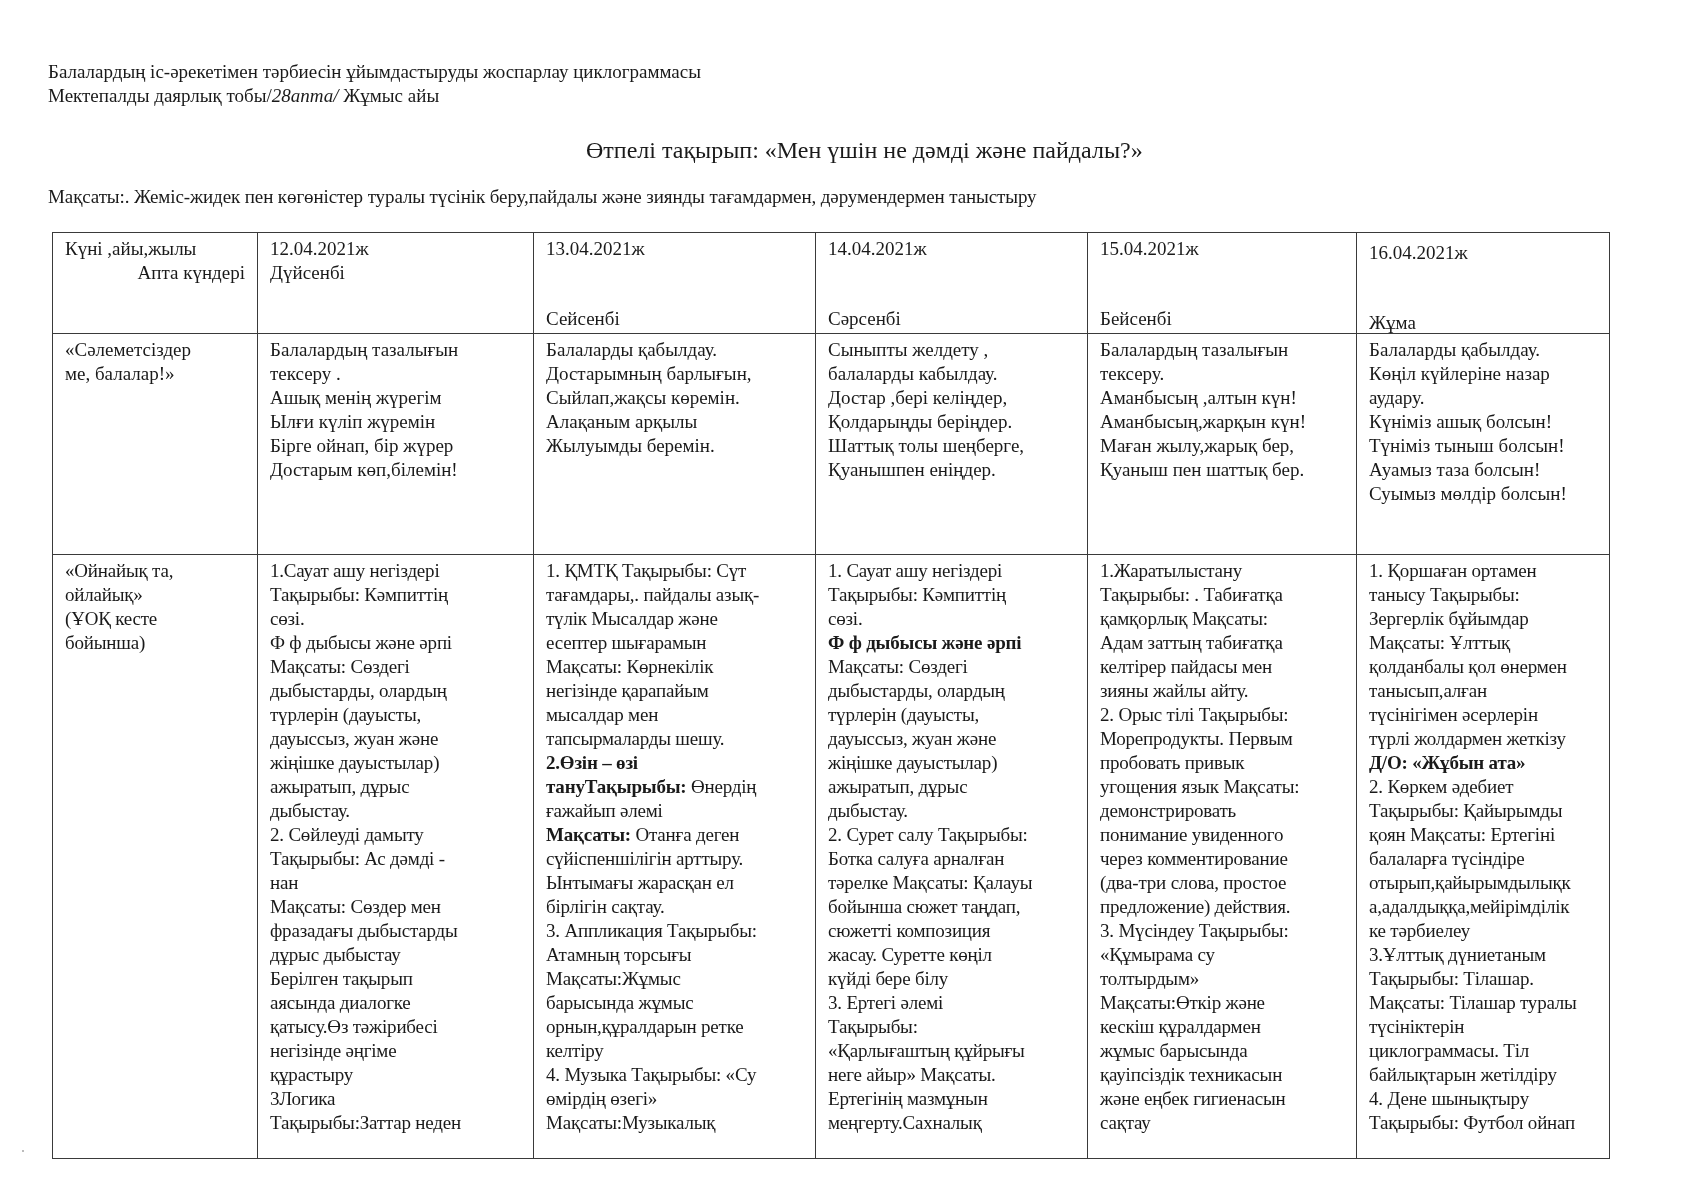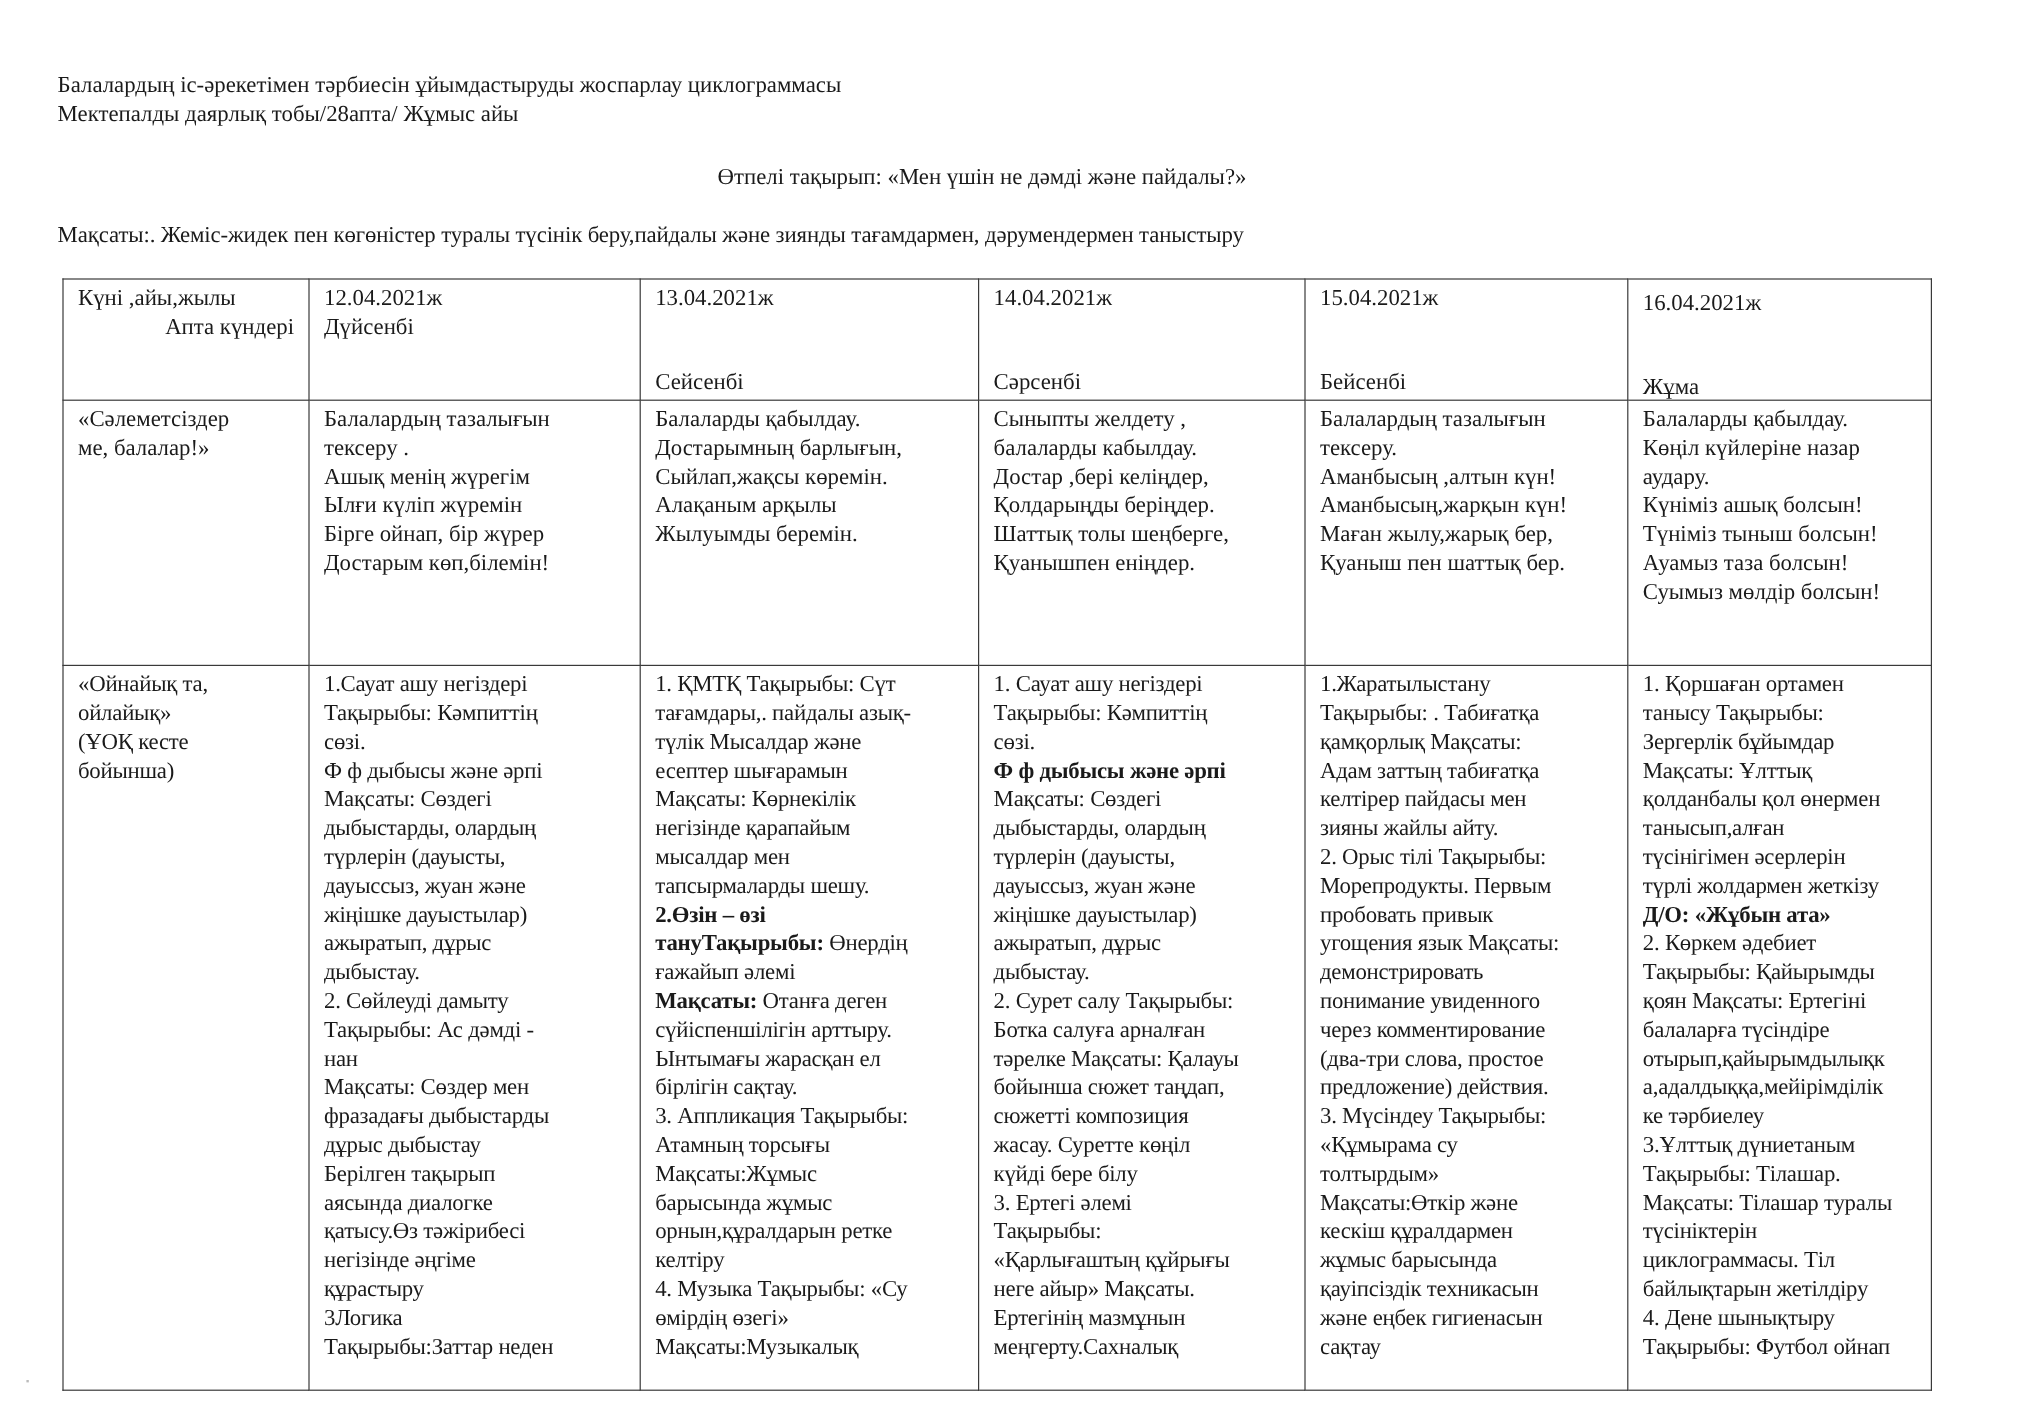--- a/index.html
+++ b/index.html
@@ -3,22 +3,22 @@
   <meta charset="utf-8">
   <style>
     html, body { margin: 0; padding: 0; }
     body {
       width: 1683px; height: 1190px; background: #ffffff; position: relative; overflow: hidden;
       font-family: "Liberation Serif", serif; color: #1a1a1a;
     }
     .hdr { position: absolute; left: 48px; font-size: 19px; line-height: 24px; white-space: nowrap; }
     #title1 { top: 60px; text-align: right; }
     #title2 { top: 84px; }
-    #title2 .ital { }
-    #theme { position: absolute; top: 137px; left: 598px; font-size: 19px; white-space: nowrap; }
+    #title2 .ital { font-style: italic; }
+    #theme { position: absolute; top: 137px; left: 586px; font-size: 24px; white-space: nowrap; }
     #goal { position: absolute; top: 186px; left: 48px; font-size: 19px; white-space: nowrap; letter-spacing: -0.1px; }
 
     table.plan {
       position: absolute; left: 52px; top: 209px; width: 1557px;
       border-collapse: collapse; table-layout: fixed; margin-top: 23px;
     }
     table.plan td {
       border: 1.5px solid #3a3a3a; vertical-align: top; padding: 4px 10px 0 12px;
       font-size: 19px; line-height: 24px; overflow: hidden;
     }

